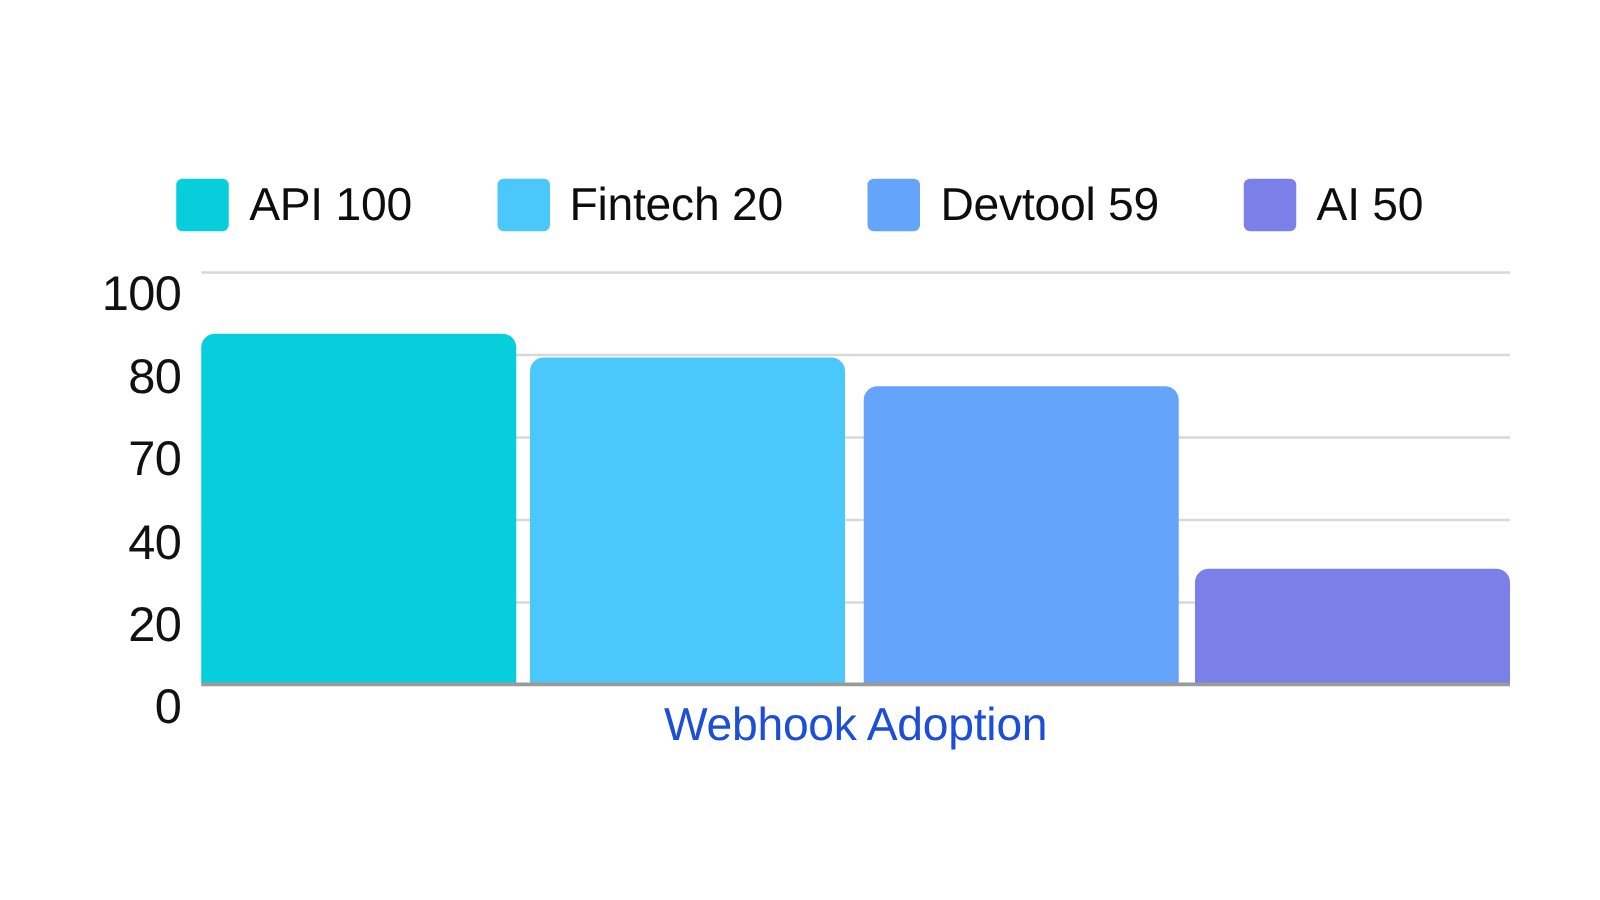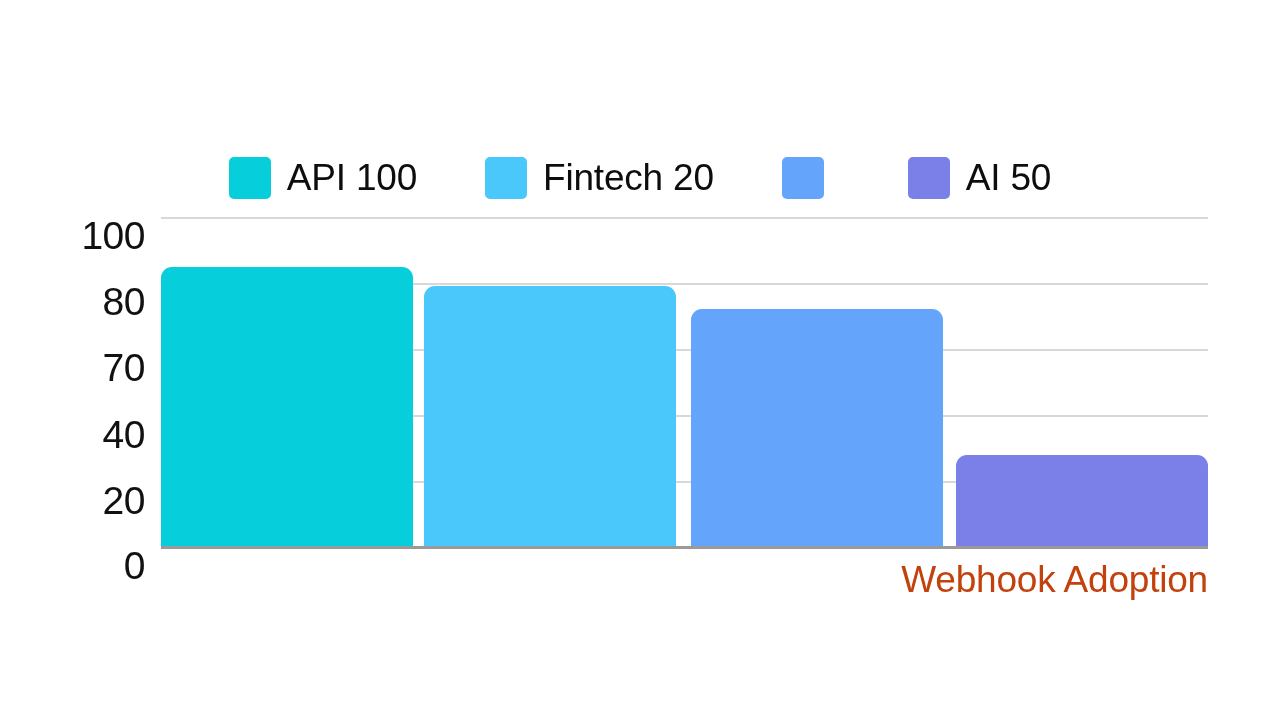--- a/index.html
+++ b/index.html
@@ -19,21 +19,21 @@
     position: relative;
     width: 1280px;
     height: 720px;
     background: #ffffff;
   }
 
   
   .legend {
     position: absolute;
     left: 0;
-    top: 150px;
+    top: 136px;
     width: 1280px;
     height: 56px;
     display: flex;
     flex-direction: row;
     align-items: center;
     justify-content: center;
     gap: 16px;
   }
   .legend-item {
     display: flex;
@@ -124,43 +124,44 @@
     color: #111111;
     letter-spacing: -0.5px;
   }
 
   
   .x-title {
     position: absolute;
     left: 161px;
     top: 557px;
     width: 1047px;
-    text-align: right;
+    text-align: center;
     font-size: 37px;
     line-height: 46px;
-    color: #c2410c;
+    color: #1d4ed8;
     letter-spacing: -0.2px;
   }
 </style>
 </head>
 <body>
 
 <div id="chart-root">
 
   <div class="legend">
     <div class="legend-item">
       <span class="legend-swatch" style="background:#06CEDB"></span>
       <span class="legend-label">API 100</span>
     </div>
     <div class="legend-item">
       <span class="legend-swatch" style="background:#4AC8FB"></span>
       <span class="legend-label">Fintech 20</span>
     </div>
     <div class="legend-item">
       <span class="legend-swatch" style="background:#64A4FA"></span>
+      <span class="legend-label">Devtool 59</span>
     </div>
     <div class="legend-item">
       <span class="legend-swatch" style="background:#7B7FE8"></span>
       <span class="legend-label">AI 50</span>
     </div>
   </div>
 
   <div class="y-labels">
     <div class="y-label" style="top:198px;">100</div>
     <div class="y-label" style="top:264px;">80</div>

